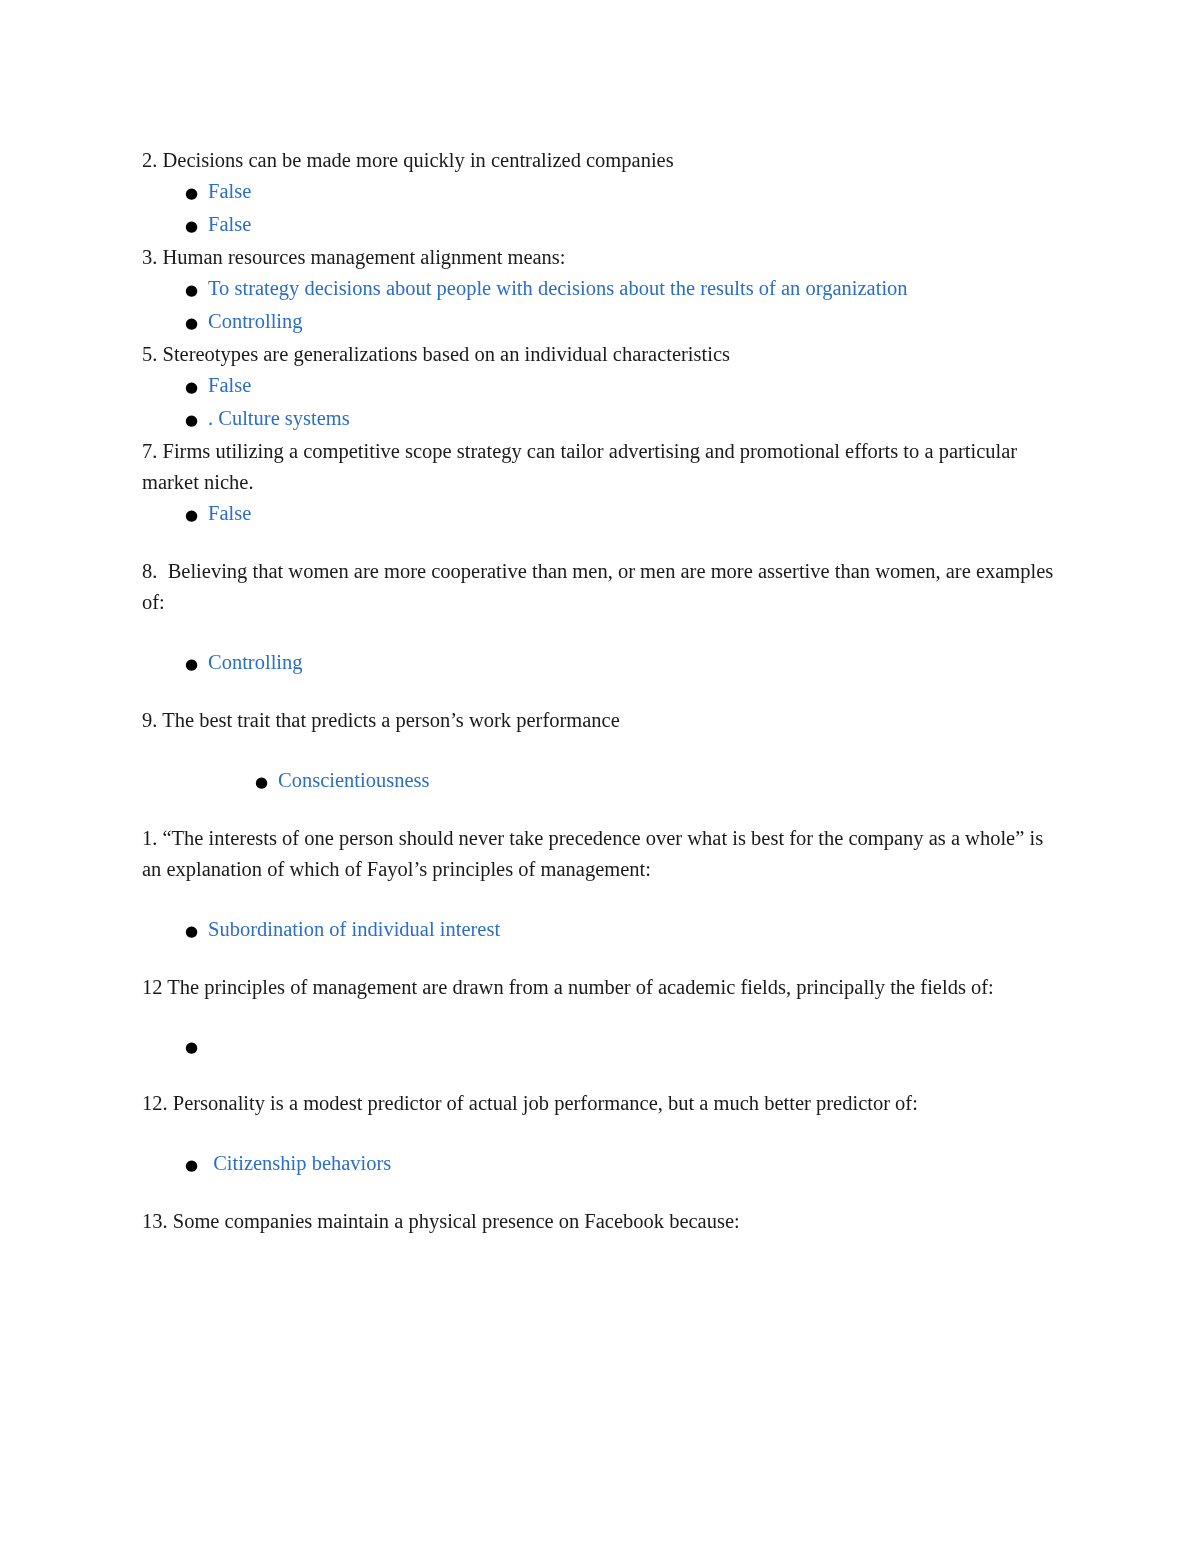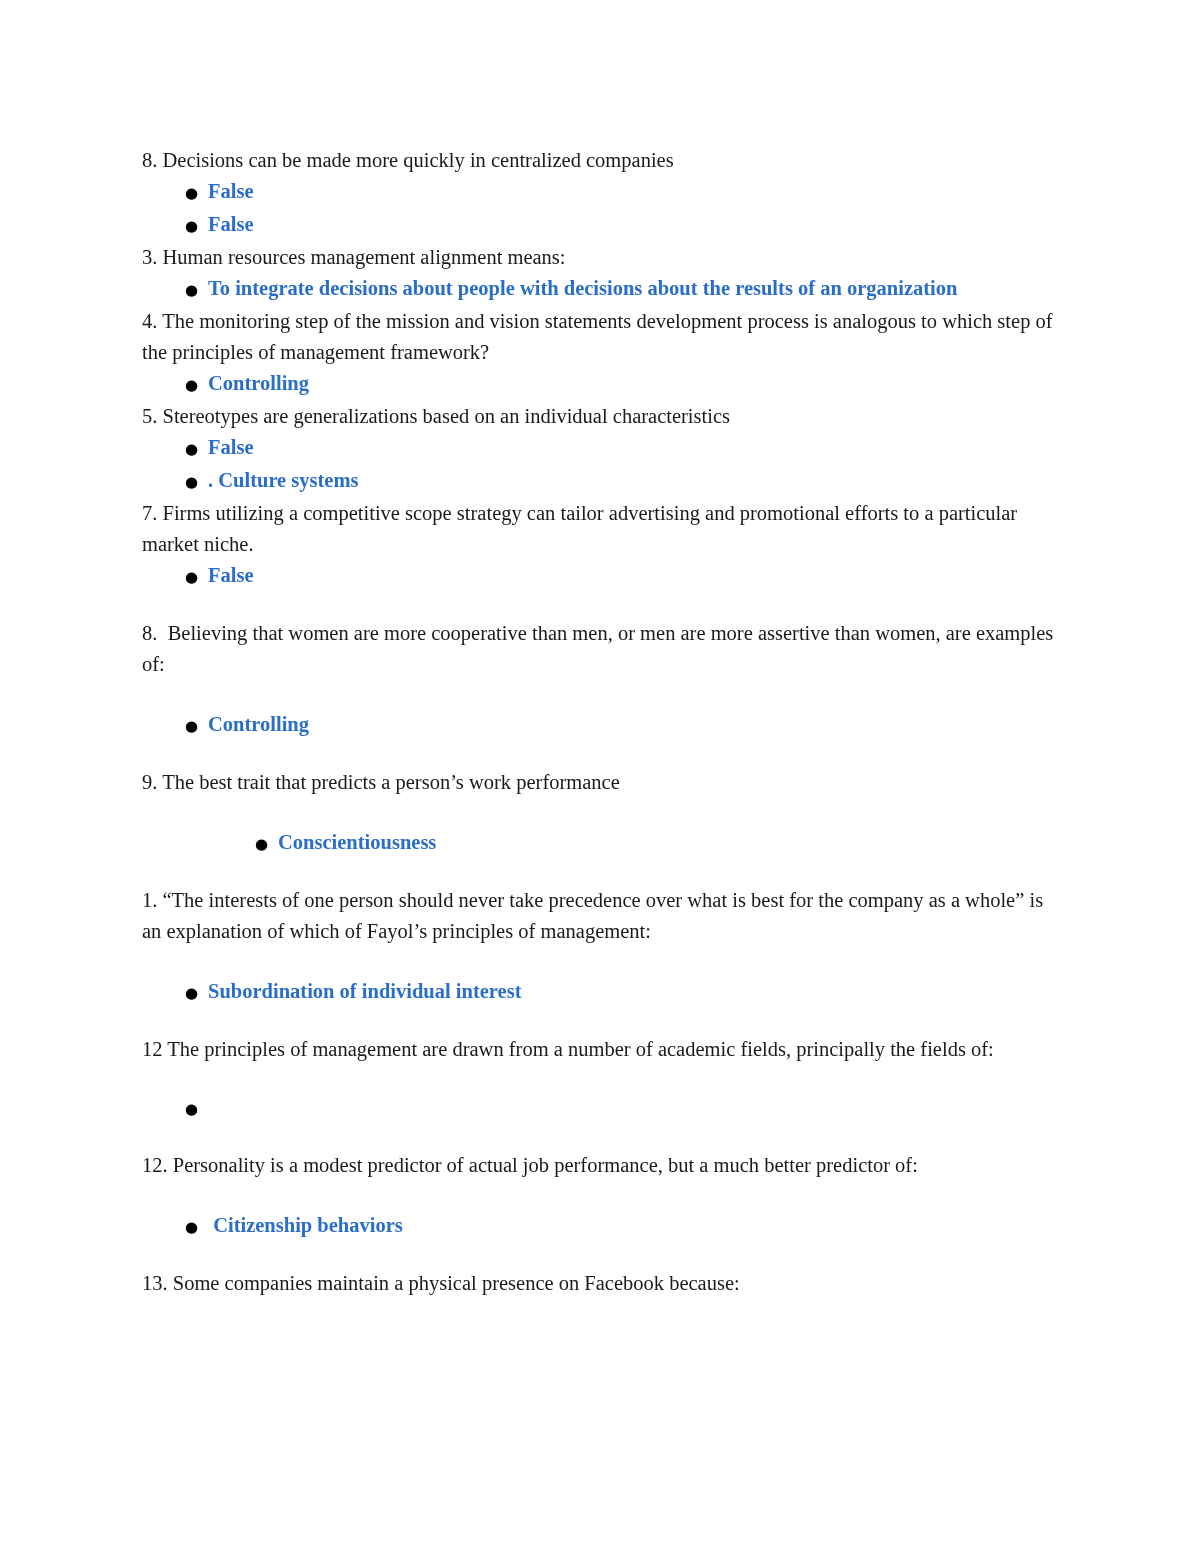--- a/index.html
+++ b/index.html
@@ -61,63 +61,61 @@
     font-size: 15px;
     line-height: 31px;
     color: #000000;
     font-family: "DejaVu Sans", sans-serif;
   }
   .answer-line .answer-text {
     font-size: 20.5px;
     line-height: 31px;
     color: #2a6ec9;
     white-space: pre-wrap;
-    font-weight: bold;
   }
 
   
   .answer-line.deep .bullet {
     margin-left: 113px;
   }
 
   
   .gap-before-q { margin-top: 25px; }
   .gap-before-a { margin-top: 29px; }
 </style>
 </head>
 <body>
 
 <div id="page">
   <div class="qlist">
 
     <div class="qblock">
-      <p class="question">8. Decisions can be made more quickly in centralized companies</p>
+      <p class="question">2. Decisions can be made more quickly in centralized companies</p>
       <div class="answer-line">
         <span class="bullet">●</span>
         <span class="answer-text">False</span>
       </div>
     </div>
 
     <div class="qblock">
       <div class="answer-line">
         <span class="bullet">●</span>
         <span class="answer-text">False</span>
       </div>
     </div>
 
     <div class="qblock">
       <p class="question">3. Human resources management alignment means:</p>
       <div class="answer-line">
         <span class="bullet">●</span>
-        <span class="answer-text">To integrate decisions about people with decisions about the results of an organization</span>
+        <span class="answer-text">To strategy decisions about people with decisions about the results of an organization</span>
       </div>
     </div>
 
     <div class="qblock">
-      <p class="question">4. The monitoring step of the mission and vision statements development process is analogous to which step of the principles of management framework?</p>
       <div class="answer-line">
         <span class="bullet">●</span>
         <span class="answer-text">Controlling</span>
       </div>
     </div>
 
     <div class="qblock">
       <p class="question">5. Stereotypes are generalizations based on an individual characteristics</p>
       <div class="answer-line">
         <span class="bullet">●</span>

